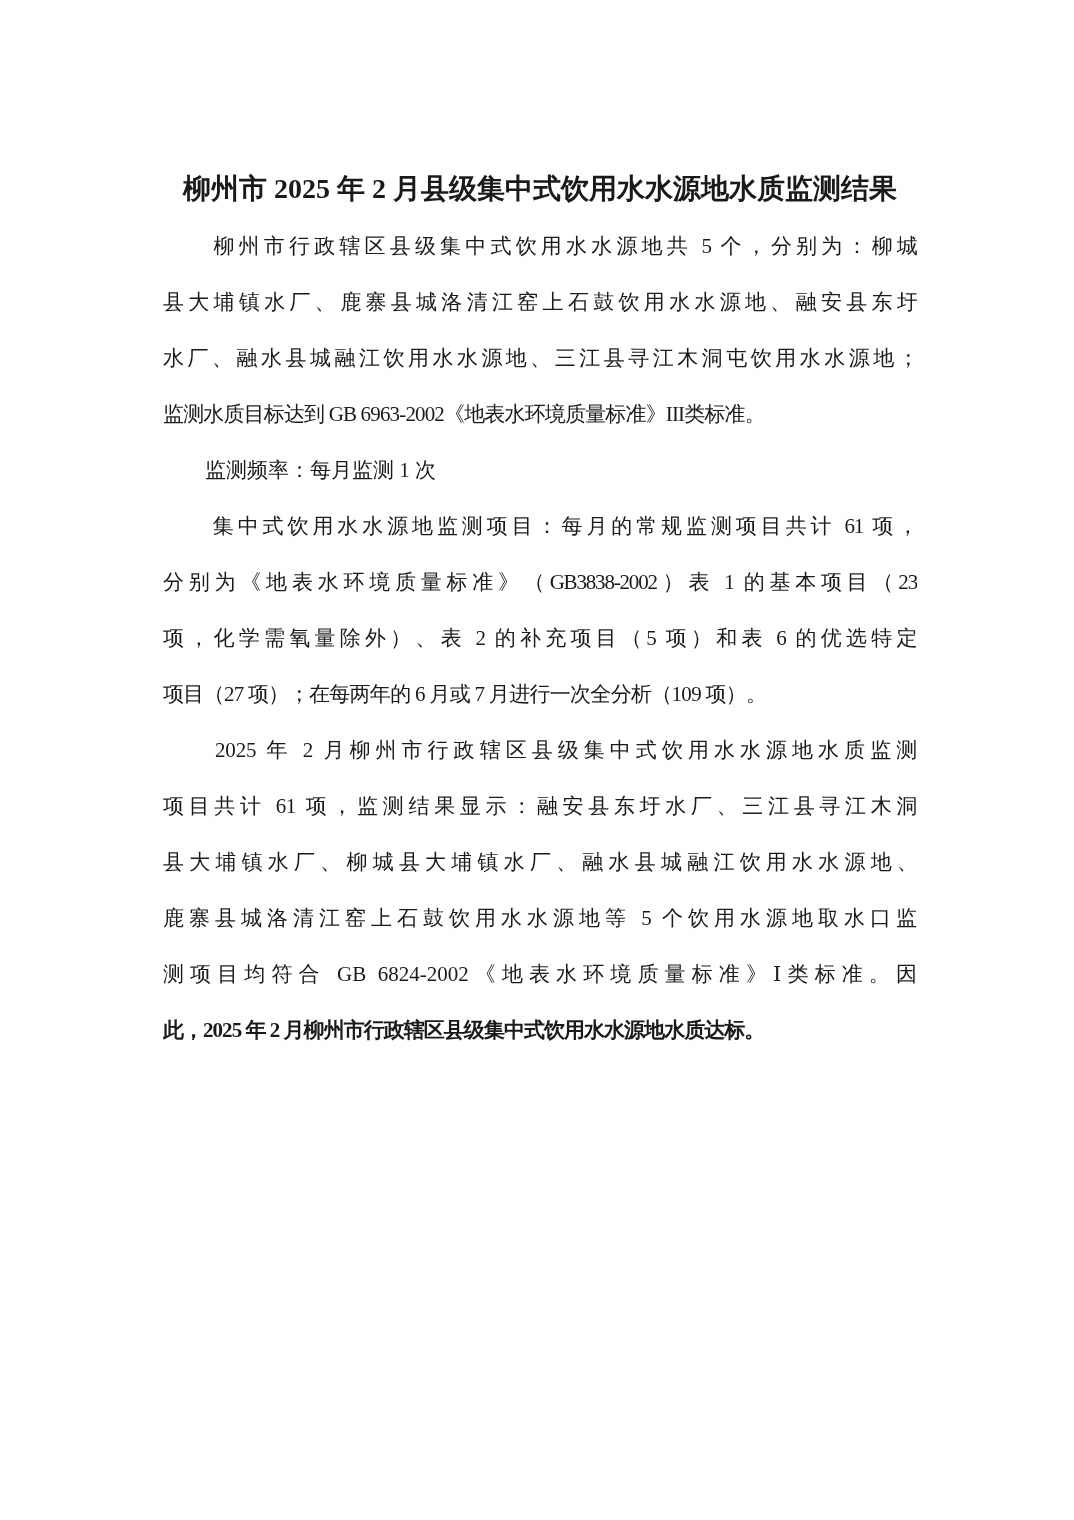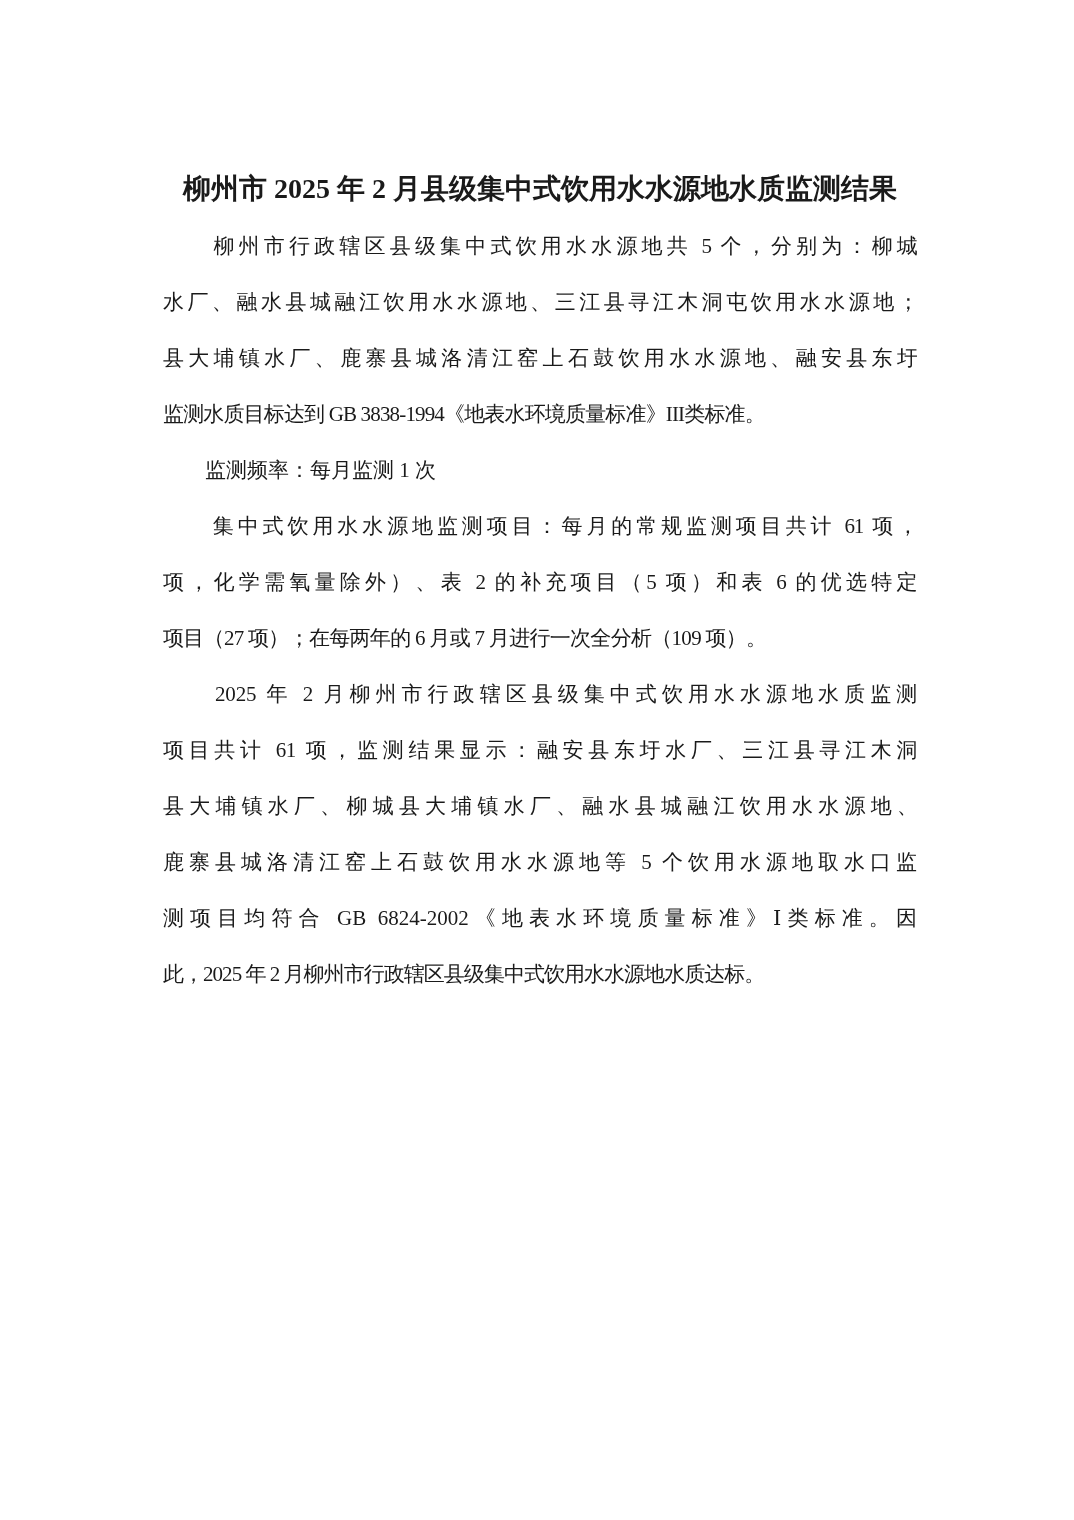--- a/index.html
+++ b/index.html
@@ -45,27 +45,28 @@
     text-align-last: left;
   }
 </style>
 </head>
 <body>
 
 <div class="page">
   <div class="content">
     <div class="doc-title">柳州市 2025 年 2 月县级集中式饮用水水源地水质监测结果</div>
     <div class="doc-line" style="letter-spacing: -0.84px;">　　柳州市行政辖区县级集中式饮用水水源地共 5 个，分别为：柳城</div>
+    <div class="doc-line" style="letter-spacing: -0.9px;">县大埔镇水厂、鹿寨县城洛清江窑上石鼓饮用水水源地、融安县东圩</div>
     <div class="doc-line" style="letter-spacing: -1.73px;">水厂、融水县城融江饮用水水源地、三江县寻江木洞屯饮用水水源地；</div>
-    <div class="doc-line" style="letter-spacing: -0.9px;">县大埔镇水厂、鹿寨县城洛清江窑上石鼓饮用水水源地、融安县东圩</div>
-    <div class="doc-line para-end" style="letter-spacing: -0.84px;">监测水质目标达到 GB 3838-1994《地表水环境质量标准》III类标准。</div>
+    <div class="doc-line para-end" style="letter-spacing: -0.84px;">监测水质目标达到 GB 6963-2002《地表水环境质量标准》III类标准。</div>
     <div class="doc-line para-end">　　监测频率：每月监测 1 次</div>
     <div class="doc-line" style="letter-spacing: -1.22px;">　　集中式饮用水水源地监测项目：每月的常规监测项目共计 61 项，</div>
+    <div class="doc-line" style="letter-spacing: -1.18px;">分别为《地表水环境质量标准》（GB3838-2002）表 1 的基本项目（23</div>
     <div class="doc-line" style="letter-spacing: -0.59px;">项，化学需氧量除外）、表 2 的补充项目（5 项）和表 6 的优选特定</div>
     <div class="doc-line para-end" style="letter-spacing: -0.7px;">项目（27 项）；在每两年的 6 月或 7 月进行一次全分析（109 项）。</div>
     <div class="doc-line" style="letter-spacing: -0.21px;">　　2025 年 2 月柳州市行政辖区县级集中式饮用水水源地水质监测</div>
     <div class="doc-line" style="letter-spacing: -0.42px;">项目共计 61 项，监测结果显示：融安县东圩水厂、三江县寻江木洞</div>
     <div class="doc-line" style="letter-spacing: -0.9px;">县大埔镇水厂、柳城县大埔镇水厂、融水县城融江饮用水水源地、</div>
     <div class="doc-line">鹿寨县城洛清江窑上石鼓饮用水水源地等 5 个饮用水源地取水口监</div>
     <div class="doc-line">测项目均符合 GB 6824-2002《地表水环境质量标准》Ⅰ类标准。因</div>
-    <div class="doc-line para-end" style="letter-spacing: -0.97px;">此，2025 年 2 月柳州市行政辖区县级集中式饮用水水源地水质达标。</div>
+    <div class="doc-line para-end" style="letter-spacing: -0.97px; font-weight: bold;">此，2025 年 2 月柳州市行政辖区县级集中式饮用水水源地水质达标。</div>
   </div>
 </div>
 
 </body></html>

